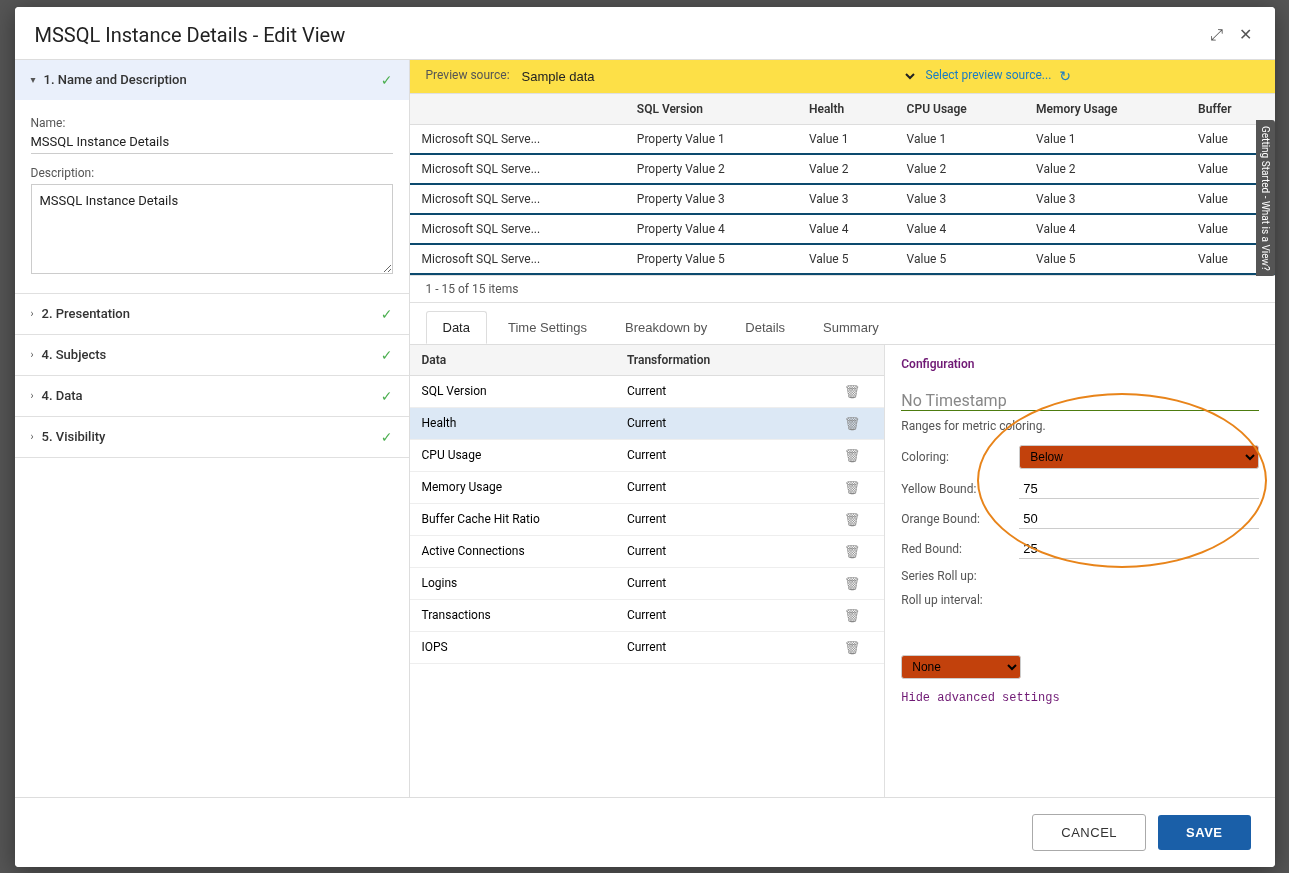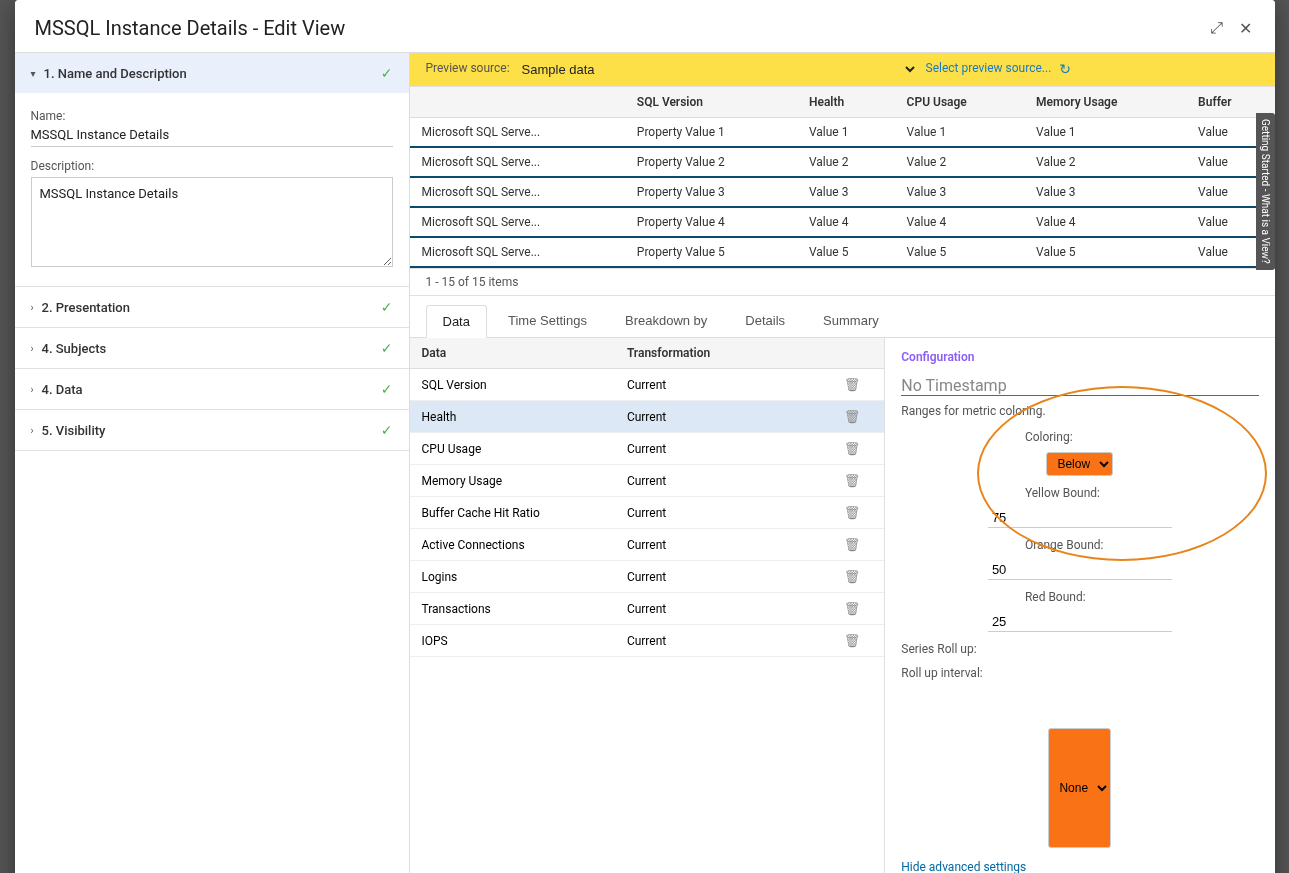--- a/index.html
+++ b/index.html
@@ -259,34 +259,33 @@
     
     .config-panel {
       width: 45%;
       padding: 12px 16px;
       overflow-y: auto;
       position: relative;
     }
     .config-title {
       font-weight: 600;
       font-size: 12px;
-      color: #8b5cf6;
-      margin-bottom: 12px;
+      color: #701a75;
+      margin-bottom: 20px;
     }
     .config-text {
       font-size: 12px;
       color: #555;
       margin-bottom: 12px;
     }
     .config-row {
       display: flex;
       align-items: center;
       margin-bottom: 10px;
       gap: 8px;
-      flex-direction: column;
     }
     .config-row-label {
       font-size: 12px;
       color: #555;
       width: 110px;
       min-width: 110px;
     }
     .config-input {
       flex: 1;
       border: none;
@@ -295,35 +294,36 @@
       padding: 2px 4px;
       outline: none;
       background: transparent;
     }
     .config-select {
       flex: 1;
       border: 1px solid #ccc;
       border-radius: 3px;
       font-size: 12px;
       padding: 3px 6px;
-      background: #f97316;
+      background: #c2410c;
       cursor: pointer;
     }
     .config-section-title {
       font-size: 12px;
       color: #555;
       margin: 10px 0 6px;
     }
     .advanced-link {
-      color: #0369a1;
+      color: #701a75;
       font-size: 12px;
       cursor: pointer;
       text-decoration: none;
       display: block;
       margin-top: 12px;
+      font-family: Liberation Mono, monospace;
     }
     
     .orange-circle {
       position: absolute;
       border: 2.5px solid #e8841a;
       border-radius: 50%;
       pointer-events: none;
       width: 290px;
       height: 175px;
       top: 48px;

